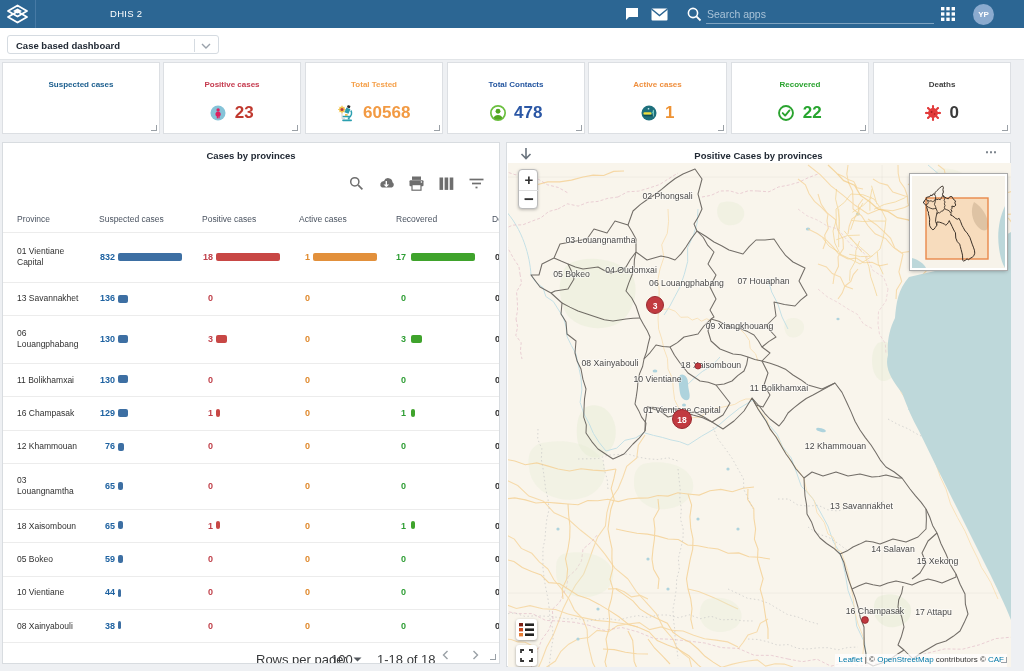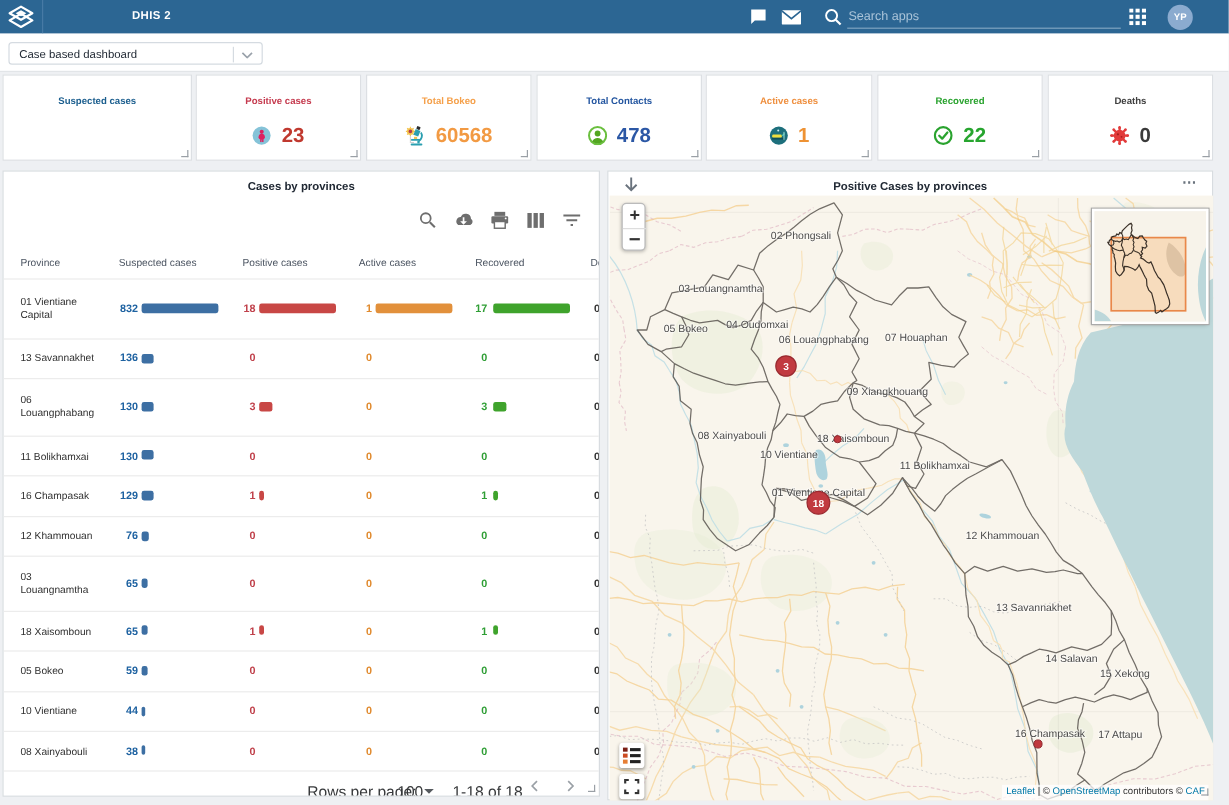--- a/index.html
+++ b/index.html
@@ -1,26 +1,26 @@
 <!DOCTYPE html>
 <html><head>
 <meta charset="utf-8">
 <style>
 *{margin:0;padding:0;box-sizing:border-box;}
 html,body{width:1024px;height:671px;overflow:hidden;}
 body{font-family:"Liberation Sans",sans-serif;background:#eef0f3;position:relative;}
 #topbar{position:absolute;left:0;top:0;width:1024px;height:28px;background:#2c6693;}
 #topbar .sep{position:absolute;left:35px;top:0;width:1px;height:28px;background:#477aa5;}
-#topbar .brand{position:absolute;left:110px;top:8px;color:#fff;font-size:9.5px;font-weight:bold;letter-spacing:.3px;}
+#topbar .brand{position:absolute;left:110px;top:8px;color:#fff;font-size:9.5px;font-weight:normal;letter-spacing:.3px;}
 #topbar .ph{position:absolute;left:707px;top:8px;color:#a9c3d8;font-size:10.5px;}
 #topbar .uline{position:absolute;left:706px;top:23px;width:228px;height:1px;background:#7ea3c0;}
 #topbar .avatar{position:absolute;left:973px;top:4px;width:21px;height:21px;border-radius:50%;background:#8babcf;color:#fff;font-size:8px;font-weight:bold;text-align:center;line-height:21px;}
 #dashbar{position:absolute;left:0;top:28px;width:1024px;height:32px;background:#fff;border-bottom:1px solid #e2e5e8;}
 #dashbar .chip{position:absolute;left:7px;top:7px;width:212px;height:19px;border:1px solid #d5dbe1;border-radius:3px;background:#fff;}
-#dashbar .chip .txt{position:absolute;left:8px;top:4px;font-size:9.5px;font-weight:normal;color:#212934;}
+#dashbar .chip .txt{position:absolute;left:8px;top:4px;font-size:9.5px;font-weight:bold;color:#212934;}
 #dashbar .chip .dv{position:absolute;right:23px;top:3px;width:1px;height:13px;background:#d5dbe1;}
 .card{position:absolute;top:62px;height:72px;background:#fff;border:1px solid #dcdfe3;}
 .card .t{position:absolute;left:0;top:17px;width:100%;text-align:center;font-size:8px;font-weight:bold;}
 .card .row{position:absolute;left:0;top:40px;width:100%;height:18px;text-align:center;}
 .card .row svg{vertical-align:middle;margin-right:4px;}
 .card .row .v{font-size:17px;font-weight:bold;vertical-align:middle;}
 .corner{position:absolute;right:2px;bottom:2px;width:6px;height:6px;border-right:1.5px solid #9aa0a6;border-bottom:1.5px solid #9aa0a6;}
 .panel{position:absolute;background:#fff;border:1px solid #d8dce0;}
 #tpanel{left:2px;top:142px;width:498px;height:522px;overflow:hidden;}
 #mpanel{left:506px;top:142px;width:505px;height:525px;}
@@ -96,21 +96,21 @@
         <circle cx="8.6" cy="5.2" r="1.8" fill="#dd2160"></circle>
         <path d="M8.6 6.8 c2 0 2.9 1.5 2.8 3.2 c-0.1 1.4 -1 2.2 -2.8 2.2 c-1.8 0 -2.7 -0.8 -2.8 -2.2 c-0.1 -1.7 0.8 -3.2 2.8 -3.2 z" fill="#dd2160"></path>
         <rect x="7.2" y="11.6" width="1.3" height="2.6" fill="#dd2160"></rect>
         <rect x="8.9" y="11.6" width="1.3" height="2.6" fill="#dd2160"></rect>
       </svg>
     <span class="v" style="color:#c0392f">23</span>
   </div>
   <div class="corner"></div>
 </div>
 <div class="card" style="left:305px;width:138px">
-  <div class="t" style="color:#f5a04a">Total Bokeo</div>
+  <div class="t" style="color:#f5a04a">Total Tested</div>
   <div class="row">
     <svg width="17" height="17" viewBox="0 0 17 17">
         <path d="M4 8 V13.8 H7" fill="none" stroke="#cfcfcf" stroke-width="0.9"></path>
         <g stroke="#f3c44d" stroke-width="0.9">
           <line x1="4" y1="0.6" x2="4" y2="8.4"></line>
           <line x1="0.1" y1="4.5" x2="7.9" y2="4.5"></line>
           <line x1="1.3" y1="1.8" x2="6.7" y2="7.2"></line>
           <line x1="6.7" y1="1.8" x2="1.3" y2="7.2"></line>
         </g>
         <circle cx="4" cy="4.5" r="2.9" fill="#f3c44d"></circle>

